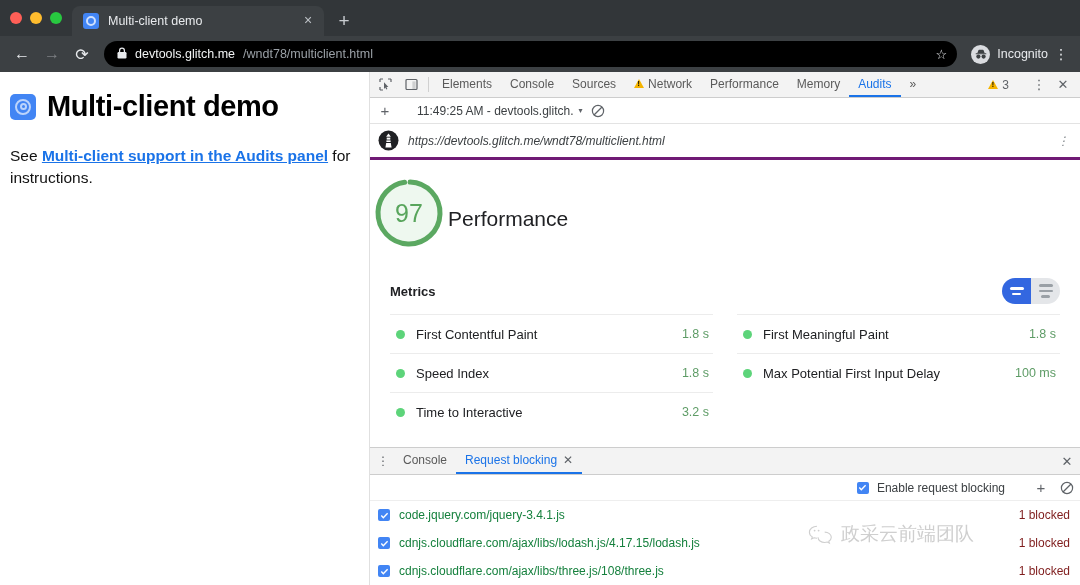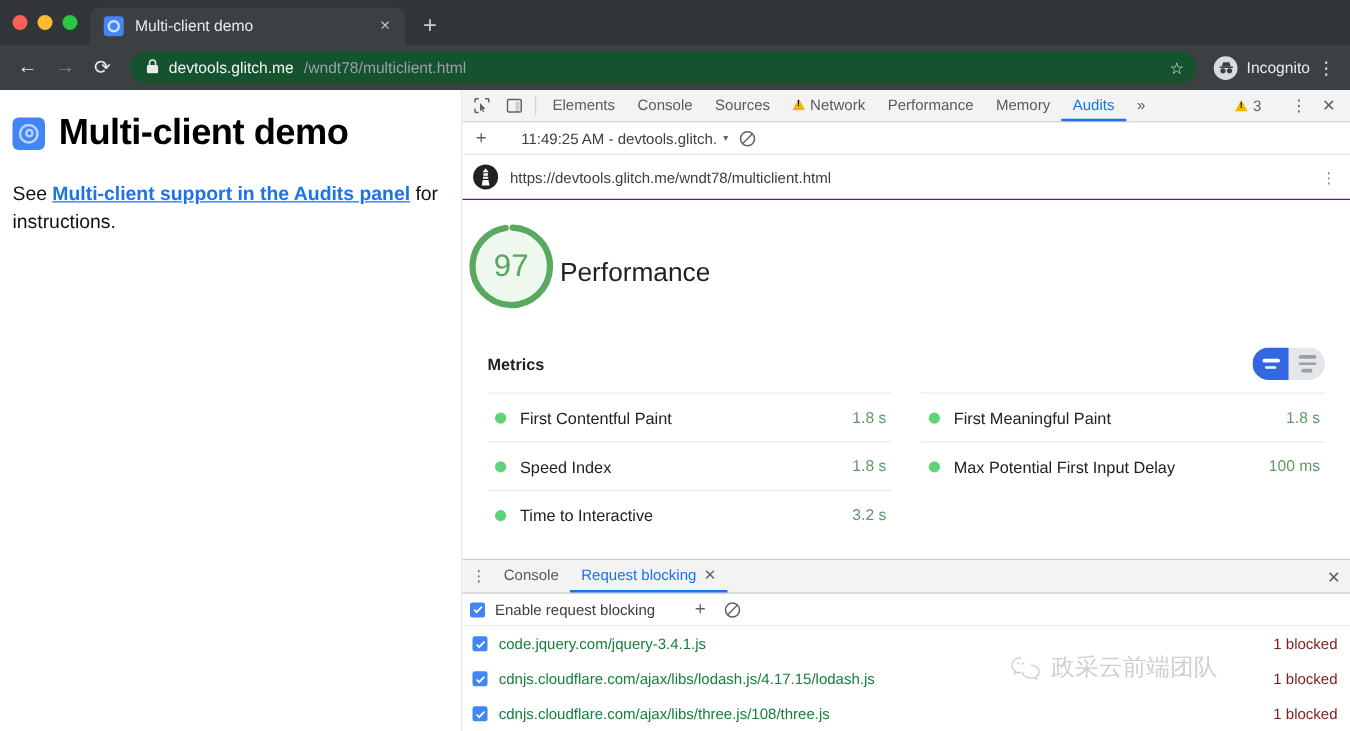--- a/index.html
+++ b/index.html
@@ -43,21 +43,21 @@
   .tab-close { width: 16px; height: 16px; color: #bdc1c6; font-size: 14px; line-height: 15px; text-align: center; }
   .newtab { color: #c8ccd0; font-size: 19px; width: 28px; height: 28px; display:flex; align-items:center; justify-content:center; margin-left: 6px; margin-bottom: 1px; }
 
   .omnibar {
     height: 36px; background: #3c4043; display: flex; align-items: center;
     padding: 0 8px; gap: 2px;
   }
   .navbtn { width: 28px; height: 28px; display: flex; align-items: center; justify-content: center; color: #e8eaed; font-size: 16px; }
   .navbtn.dim { color: #7e8184; }
   .urlbox {
-    flex: 1; height: 26px; background: #14532d; border-radius: 13px;
+    flex: 1; height: 26px; background: #000000; border-radius: 13px;
     display: flex; align-items: center; gap: 8px; padding: 0 10px 0 13px;
     margin: 0 6px; color: #e8eaed; font-size: 12.5px;
   }
   .lock { font-size: 10px; color: #cdd1d4; }
   .url-host { color: #f1f3f4; }
   .url-path { color: #9aa0a6; }
   .star { margin-left: auto; color: #e8eaed; font-size: 13px; }
   .incog { display: flex; align-items: center; gap: 7px; color: #e8eaed; font-size: 12.5px; padding-left: 6px; }
   .incog-av {
     width: 19px; height: 19px; border-radius: 50%; background: #dadce0;
@@ -102,22 +102,22 @@
   .dt-toolbar {
     height: 26px; border-bottom: 1px solid #e3e3e3; display: flex; align-items: center;
     padding: 0 4px; gap: 4px; background: #fff;
   }
   .plusbtn { width: 22px; text-align: center; color: #5f6368; font-size: 15px; }
   .audit-sel { display: flex; align-items: center; gap: 5px; color: #3c4043; padding: 0 4px; }
   .caret { font-size: 8px; color: #5f6368; }
   .nosign { width: 14px; height: 14px; }
 
   .dt-urlrow {
-    height: 36px; border-bottom: 1px solid #701a75; display: flex; align-items: center;
-    padding: 0 10px 0 8px; gap: 9px; background: #fff;
+    height: 36px; border-bottom: 3px solid #701a75; display: flex; align-items: center;
+    padding: 0 10px 0 8px; gap: 9px; background: #fff; font-style: italic;
   }
   .lh-icon { width: 21px; height: 21px; flex: 0 0 21px; }
   .dt-url { color: #3c4043; font-size: 12px; flex: 1; }
   .kebab-sm { color: #80868b; font-size: 12px; line-height: 1; width: 14px; text-align: center; }
 
   .report { flex: 1; overflow: hidden; padding-top: 14px; }
   .gauge-wrap { display: flex; flex-direction: row; align-items: center; }
   .gauge { position: relative; width: 78px; height: 78px; }
   .gauge .num {
     position: absolute; inset: 0; display: flex; align-items: center; justify-content: center;
@@ -157,21 +157,21 @@
   .drawer-tabs {
     height: 27px; background: #f3f3f3; display: flex; align-items: stretch;
     border-bottom: 1px solid #cdcdcd; padding-left: 2px;
   }
   .drawer-kebab { width: 22px; display: flex; align-items: center; justify-content: center; color: #5f6368; font-size: 12px; line-height: 1; }
   .drawer-tab { display: flex; align-items: center; gap: 6px; padding: 0 9px; color: #5a5a5a; border-bottom: 2px solid transparent; }
   .drawer-tab.active { color: #1a73e8; border-bottom-color: #1a73e8; }
   .drawer-tab .tclose { font-size: 12px; color: #5f6368; }
   .drawer-close { margin-left: auto; width: 26px; display: flex; align-items: center; justify-content: center; color: #5f6368; font-size: 13px; }
 
-  .rb-toolbar { height: 26px; display: flex; align-items: center; gap: 8px; padding: 0 6px; border-bottom: 1px solid #eee; }
+  .rb-toolbar { height: 26px; display: flex; align-items: center; gap: 8px; padding: 0 6px; border-bottom: 1px solid #eee; justify-content: flex-end; }
   .cb { width: 12px; height: 12px; border-radius: 2px; background: #4285f4; display: flex; align-items: center; justify-content: center; flex: 0 0 12px; }
   .cb svg { display: block; }
   .rb-label { font-size: 12px; color: #3c4043; }
 
   .rb-list { }
   .rb-item { height: 28px; display: flex; align-items: center; gap: 9px; padding: 0 10px 0 8px; }
   .rb-pattern { font-size: 12px; color: #15803d; }
   .rb-count { margin-left: auto; font-size: 12px; color: #7f1d1d; }
 
   

